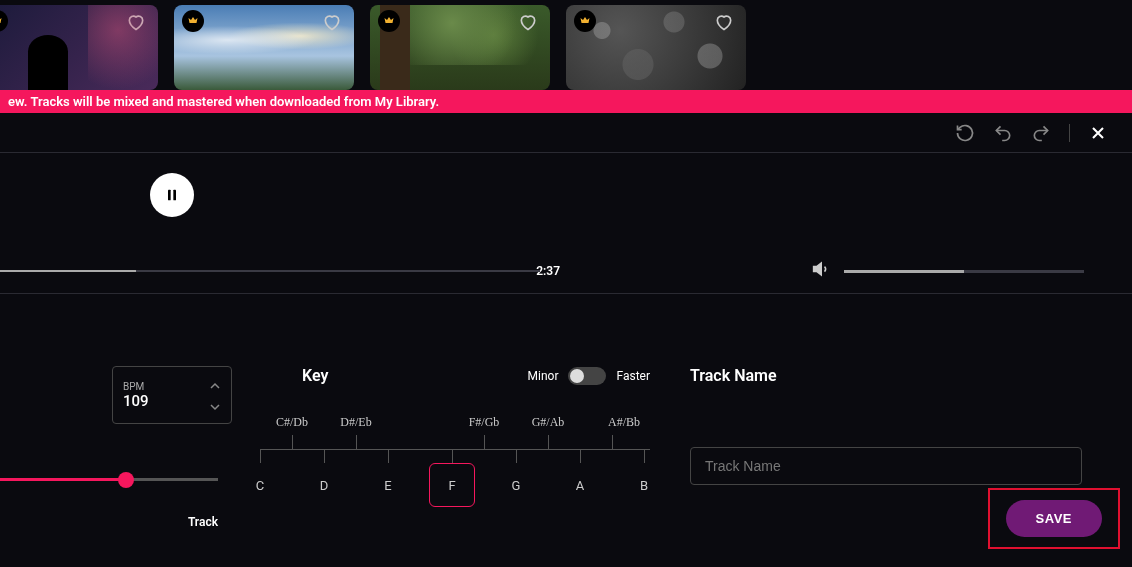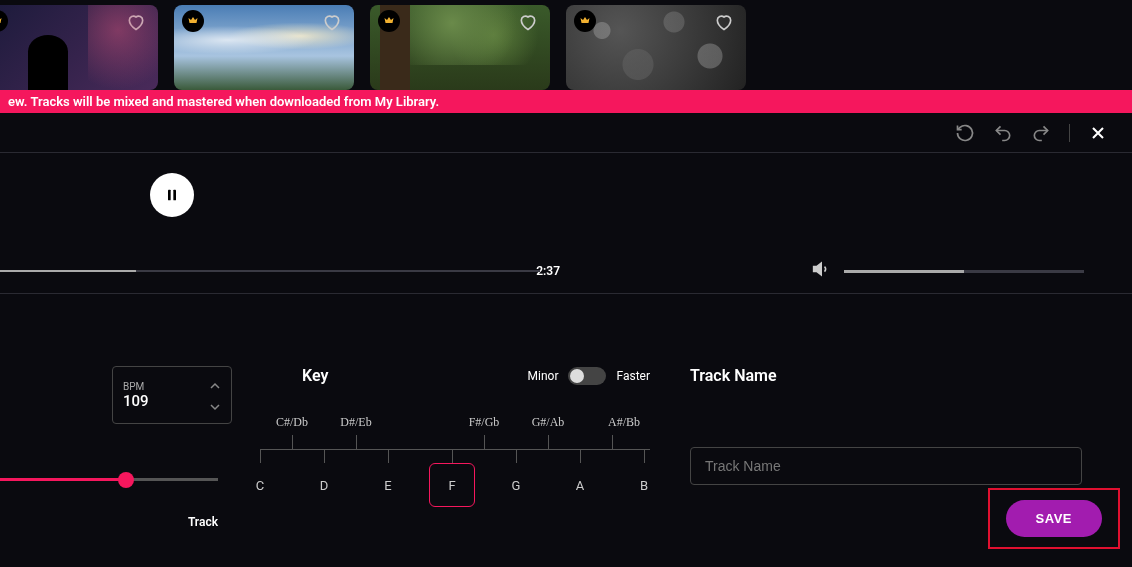--- a/index.html
+++ b/index.html
@@ -428,21 +428,21 @@
       color: #f5175d;
       background: transparent;
       border-radius: 22px;
       padding: 11px 26px;
       font-size: 13px;
       font-weight: 700;
       letter-spacing: 0.5px;
       cursor: pointer;
     }
     .btn-solid {
-      background: #a21caf;
+      background: #701a75;
       color: #fff;
       border: none;
       border-radius: 22px;
       padding: 11px 30px;
       font-size: 13px;
       font-weight: 700;
       letter-spacing: 0.5px;
       cursor: pointer;
     }
   </style>

